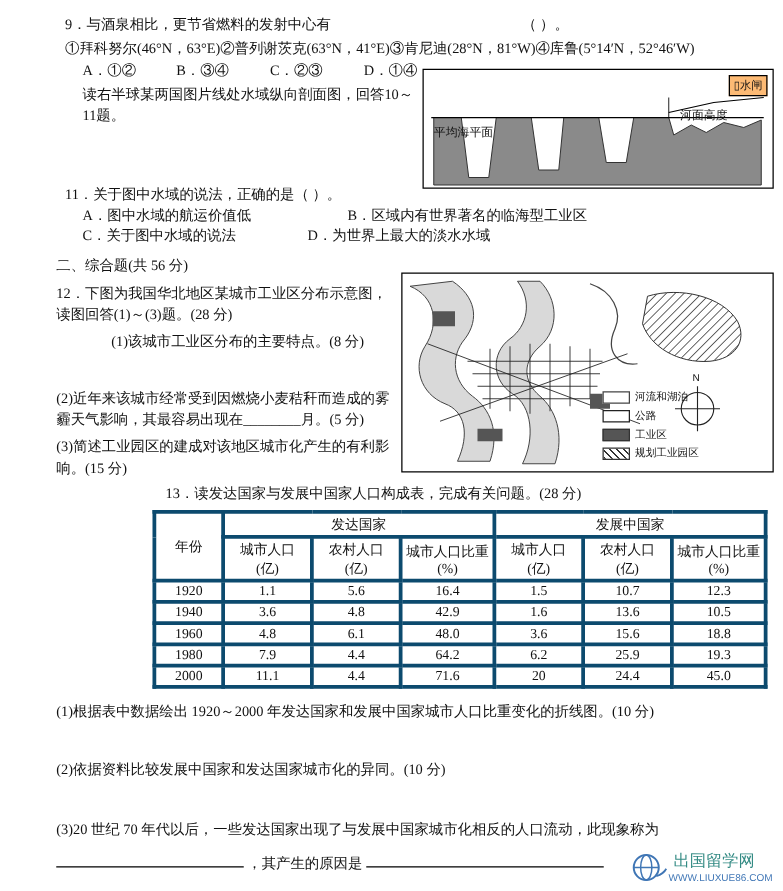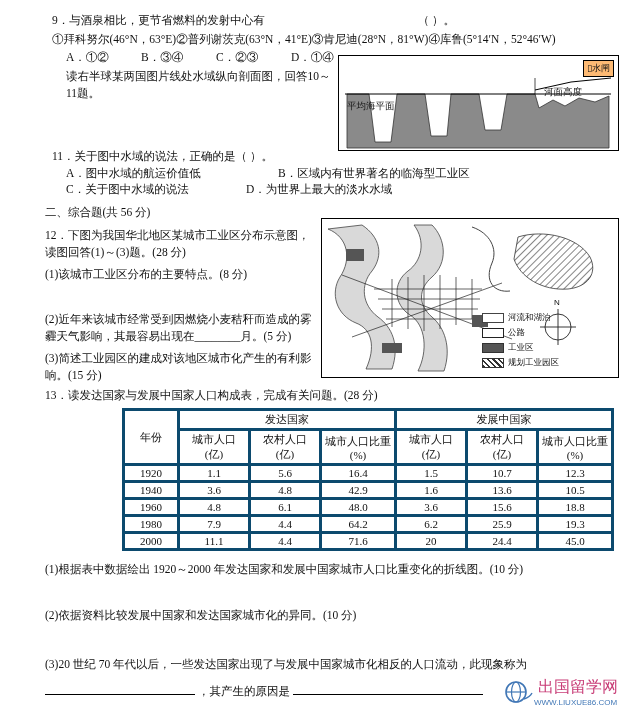--- a/index.html
+++ b/index.html
@@ -49,21 +49,21 @@
   table.data td,table.data th{
     border:3px solid #0c4a6e;text-align:center;padding:1px 3px;font-weight:normal;
   }
   .tbl-wrap{position:absolute;left:122px;top:408px;}
 
   
   #wm{
     position:absolute;right:8px;bottom:6px;
     display:flex;align-items:center;opacity:.85;
   }
-  #wm .txt{font-size:16px;color:#be185d;margin-left:4px;font-family:Liberation Serif, serif;}
+  #wm .txt{font-size:13px;color:#0f766e;margin-left:4px;font-family:Liberation Serif, serif;}
   #wm .sub{font-size:8px;color:#1f5fa9;font-family:"Liberation Sans",sans-serif;}
   .blank{display:inline-block;border-bottom:1px solid #000;}
 </style>
 </head>
 <body>
 
 <div class="page">
 
   <div class="q" style="left:52px;top:12px;width:560px;">
     <div class="line">
@@ -114,21 +114,21 @@
       <span>D．为世界上最大的淡水水域</span>
     </div>
   </div>
 
   <div class="q" style="left:45px;top:205px;">二、综合题(共 56 分)</div>
 
   <div class="q" style="left:45px;top:227px;width:270px;">
     <div class="line">
       <span>12．</span><span>下图为我国华北地区某城市工业区分布示意图，读图回答(1)～(3)题。(28 分)</span>
     </div>
-    <div class="line" style="margin-top:6px;">(1)该城市工业区分布的主要特点。(8 分)</div>
+    <div class="line" style="margin-top:6px;margin-left:44px;">(1)该城市工业区分布的主要特点。(8 分)</div>
     <div class="line" style="margin-top:28px;">(2)近年来该城市经常受到因燃烧小麦秸秆而造成的雾霾天气影响，其最容易出现在________月。(5 分)</div>
     <div class="line" style="margin-top:6px;">(3)简述工业园区的建成对该地区城市化产生的有利影响。(15 分)</div>
   </div>
 
   <div id="fig2">
     <svg width="296" height="158" viewBox="0 0 296 158">
 
       <path d="M6,10 C26,18 30,40 18,58 C8,74 14,96 34,104 C50,110 54,128 44,150
                L70,150 C78,126 70,108 56,98 C40,86 38,66 50,52 C62,36 58,18 40,6 Z" fill="#d9d9d9" stroke="#444" stroke-width="0.8"></path>
       <path d="M92,6 C104,22 100,42 86,52 C70,64 72,86 88,96 C104,106 106,132 96,152
@@ -181,21 +181,21 @@
         <span class="sw" style="background:#555;"></span>
         <span>工业区</span>
       </div>
       <div class="row">
         <span class="sw" style="background:repeating-linear-gradient(45deg,#333 0 1.5px,#fff 1.5px 4px);"></span>
         <span>规划工业园区</span>
       </div>
     </div>
   </div>
 
-  <div class="q" style="left:45px;top:387px;width:420px;">
+  <div class="q" style="left:45px;top:387px;width:420px;text-align:right;">
     <div class="line">
       <span>13．</span><span>读发达国家与发展中国家人口构成表，完成有关问题。(28 分)</span>
     </div>
   </div>
 
   <div class="tbl-wrap">
     <table class="data">
       <thead>
         <tr>
           <th rowspan="2" style="width:46px;">年份</th>

